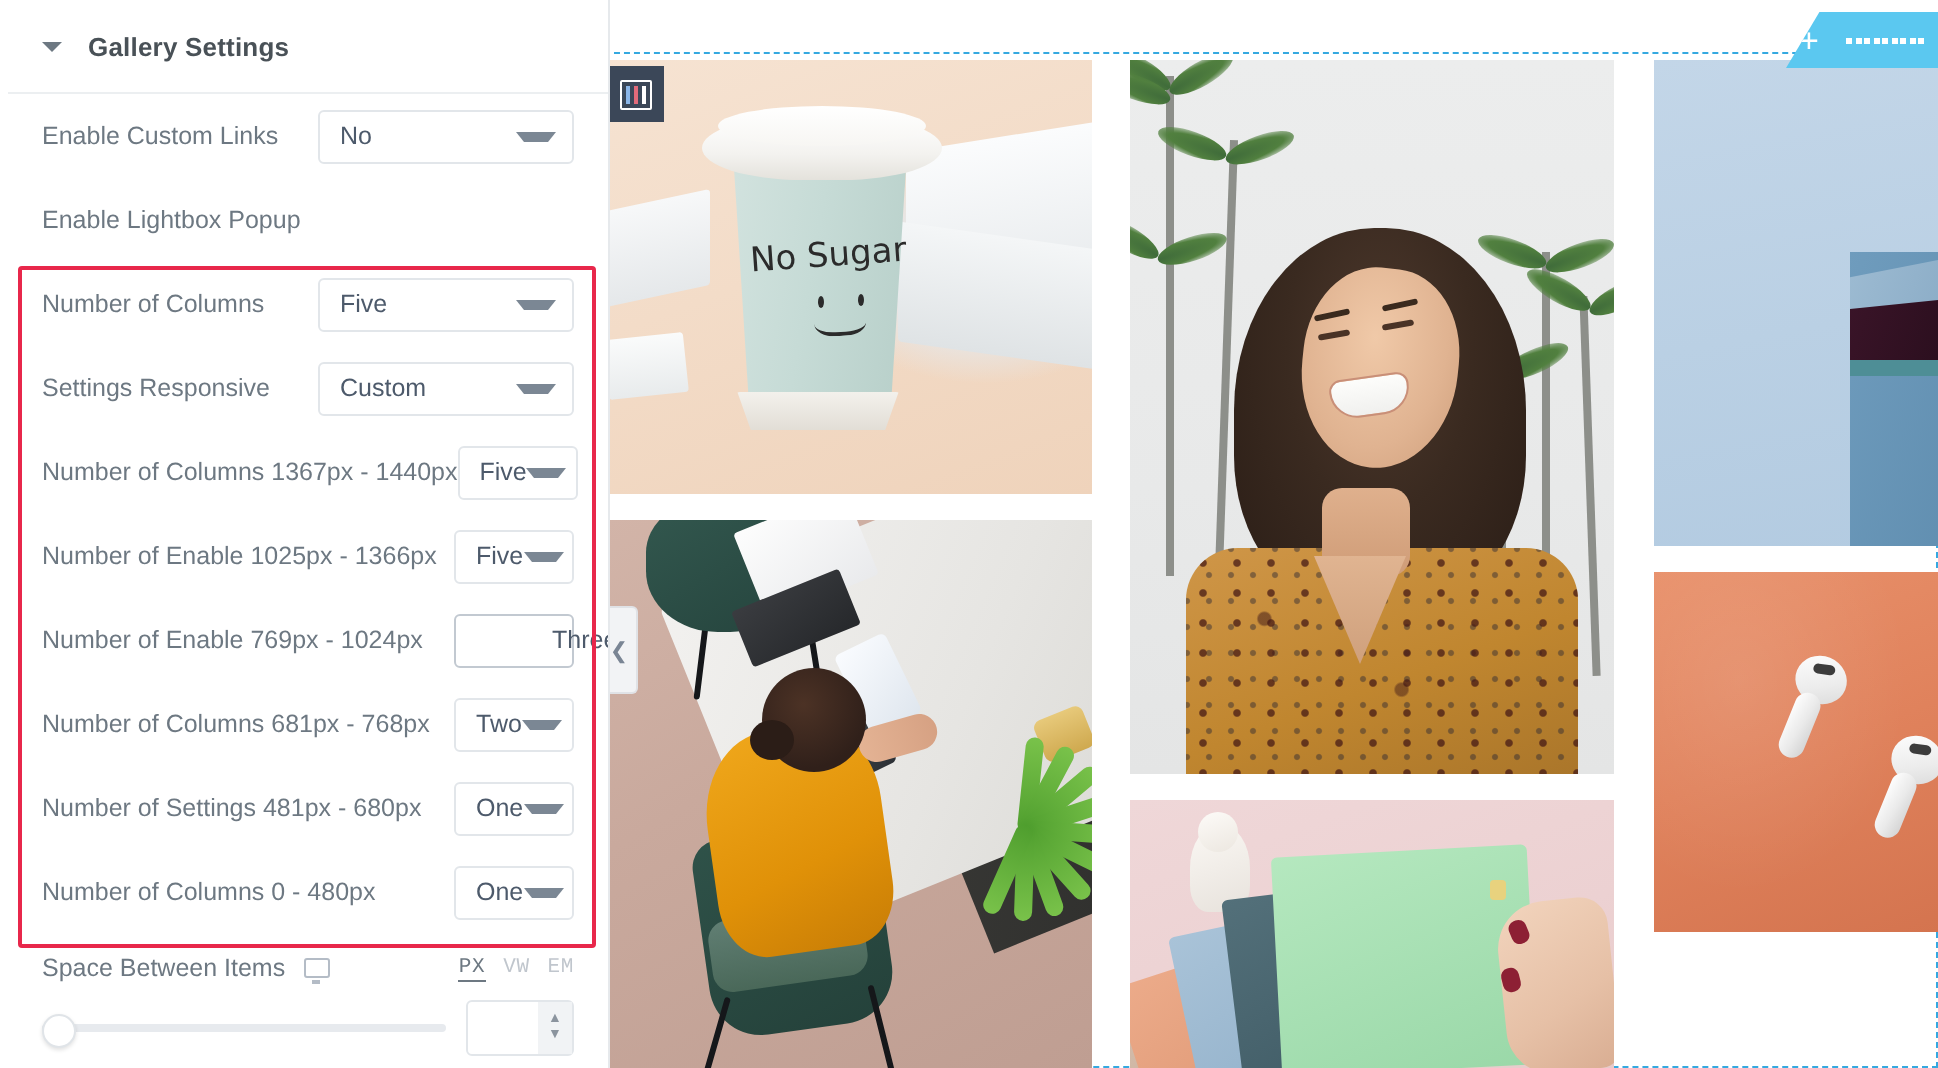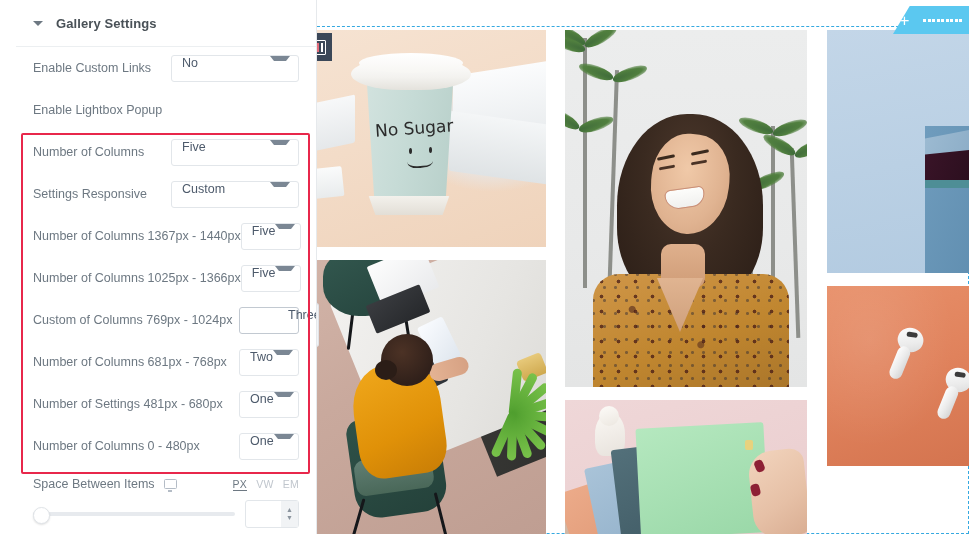--- a/index.html
+++ b/index.html
@@ -364,21 +364,21 @@
     display: flex; align-items: center; justify-content: center; gap: 14px;
     clip-path: polygon(22% 0, 100% 0, 100% 100%, 0 100%);
   }
   .top-tab .ic { color: #ffffff; display: flex; align-items: center; justify-content: center; }
   .plus-ic { font-size: 17px; line-height: 1; font-weight: 400; }
   .grid-ic { display: grid; grid-template-columns: repeat(3, 3px); gap: 1.5px; }
   .grid-ic i { display: block; width: 3px; height: 3px; background: #ffffff; }
 
   
   #panel {
-    position: absolute; left: 16px; top: 0;
+    position: absolute; left: 4px; top: 0;
     width: 301px; height: 534px;
     background: #ffffff;
     border-right: 1px solid #e6e9ec;
     z-index: 30;
     overflow: hidden;
   }
   .panel-head {
     height: 47px;
     border-bottom: 1px solid #eceff1;
     display: flex; align-items: center;
@@ -403,21 +403,21 @@
   .row .lbl {
     font-size: 12.5px; color: #6d7882; white-space: nowrap;
   }
   .row .spacer { flex: 1 1 auto; }
 
   .sel {
     height: 27px;
     border: 1px solid #e2e6ea;
     border-radius: 3px;
     background: #ffffff;
-    display: flex; 
+    display: flex; align-items: center;
     padding: 0 8px 0 10px;
     font-size: 12.5px; color: #4d5a6b;
     position: relative;
   }
   .sel .sel-caret {
     margin-left: auto; padding-left: 12px;
     width: 0; height: 0;
     border-left: 4.5px solid transparent;
     border-right: 4.5px solid transparent;
     border-top: 5px solid #7b8794;
@@ -445,21 +445,21 @@
   .space-top .lbl { font-size: 12.5px; color: #6d7882; }
   .monitor-ic {
     margin-left: 9px; width: 13px; height: 10px;
     border: 1.4px solid #b4bcc6; border-radius: 1.5px; position: relative;
   }
   .monitor-ic::after {
     content: ""; position: absolute; left: 3.5px; top: 10px;
     width: 4px; height: 2px; background: #b4bcc6;
   }
   .units { margin-left: auto; display: flex; gap: 9px; align-items: center; }
-  .unit { font-size: 10.5px; color: #c0c6cd; letter-spacing: .3px; }
+  .unit { font-size: 10.5px; color: #c0c6cd; letter-spacing: .3px; font-family: Liberation Mono, monospace; }
   .unit.active { color: #6d7882; border-bottom: 1px solid #6d7882; }
 
   .space-bottom { display: flex; align-items: center; height: 38px; gap: 10px; }
   .slider { position: relative; flex: 1 1 auto; height: 20px; display: flex; align-items: center; }
   .slider-track {
     width: 100%; height: 4px; background: #e7eaee; border-radius: 3px;
   }
   .slider-knob {
     position: absolute; left: 0; top: 3px;
     width: 17px; height: 17px; background: #ffffff;
@@ -682,30 +682,30 @@
       <div class="row">
         <span class="lbl">Number of Columns 1367px - 1440px</span>
         <span class="spacer"></span>
         <div class="sel narrow">
           <span>Five</span>
           <span class="sel-caret"></span>
         </div>
       </div>
 
       <div class="row">
-        <span class="lbl">Number of Columns 1025px - 1366px</span>
+        <span class="lbl">Number of Enable 1025px - 1366px</span>
         <span class="spacer"></span>
         <div class="sel narrow">
           <span>Five</span>
           <span class="sel-caret"></span>
         </div>
       </div>
 
       <div class="row">
-        <span class="lbl">Custom of Columns 769px - 1024px</span>
+        <span class="lbl">Number of Enable 769px - 1024px</span>
         <span class="spacer"></span>
         <div class="sel narrow focused">
           <span>Three</span>
           <span class="sel-caret"></span>
         </div>
       </div>
 
       <div class="row">
         <span class="lbl">Number of Columns 681px - 768px</span>
         <span class="spacer"></span>

